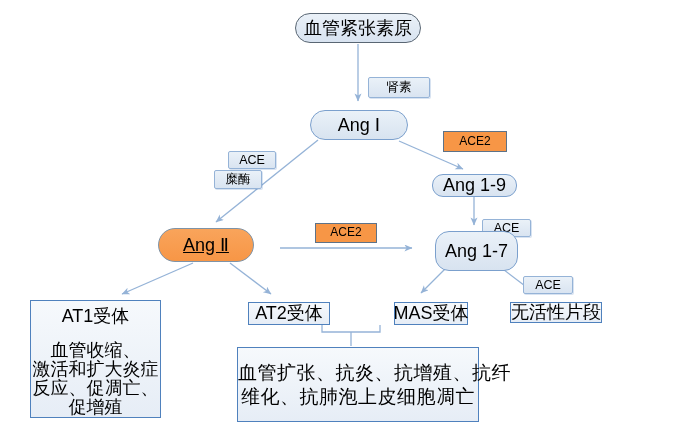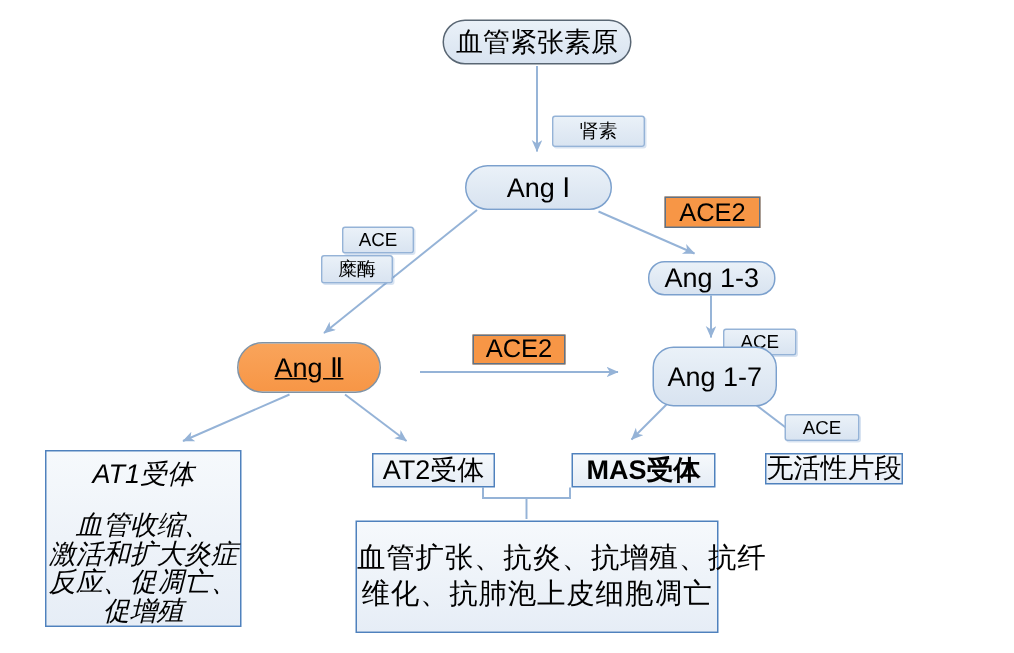--- a/index.html
+++ b/index.html
@@ -23,44 +23,44 @@
     border:1.5px solid #7f93a6;border-radius:17px;text-decoration:underline;
   }
   
   .lbl-blue{
     background:linear-gradient(#eaf1f8,#d9e4f1);
     border:1px solid #95b3d7;border-radius:2px;font-size:12.5px;
     box-shadow:1px 1px 0 rgba(79,129,189,.22);
     margin-top:15px;
   }
   .lbl-orange{
-    background:#f79646;border:1px solid #5d7288;font-size:17px;
+    background:#f79646;border:1px solid #5d7288;font-size:12px;
   }
   
   .rbox{
     background:linear-gradient(#f6f9fc,#e6edf6);
     border:1.5px solid #4f81bd;
   }
   .rbox .bx-line{width:100%;}
   
   #n-angio   {left:295px;top:13px; width:126px;height:30px;border-radius:15px;border-color:#596673;}
   #n-renin   {left:368px;top:62px; width:62px; height:21px;}
   #n-ang1    {left:310px;top:110px;width:98px; height:30px;}
   #n-ace-up  {left:228px;top:136px;width:48px; height:18px;}
   #n-chymase {left:214px;top:155px;width:48px; height:19px;}
   #n-ace2-up {left:443px;top:131px;width:64px; height:21px;}
   #n-ang19   {left:432px;top:174px;width:85px; height:23px;border-radius:11px;}
   #n-ace-mid {left:482px;top:204px;width:49px; height:18px;}
   #n-ang17   {left:435px;top:231px;width:83px; height:40px;border-radius:14px;}
   #n-ang2    {left:158px;top:228px;width:96px; height:34px;}
   #n-ace2-mid{left:315px;top:223px;width:62px; height:20px;}
   #n-ace-low {left:523px;top:261px;width:50px; height:18px;}
-  #n-at1     {left:30px; top:300px;width:131px;height:118px;flex-direction:column;justify-content:flex-start;padding-top:6px;line-height:19px;font-style:italic;}
+  #n-at1     {left:30px; top:300px;width:131px;height:118px;flex-direction:column;justify-content:flex-start;padding-top:6px;line-height:19px;}
   #n-at2     {left:248px;top:302px;width:82px; height:23px;}
-  #n-mas     {left:381px;top:302px;width:96px; height:23px;font-weight:bold;}
+  #n-mas     {left:394px;top:302px;width:74px; height:23px;}
   #n-inactive{left:510px;top:302px;width:92px; height:21px;}
   #n-effects {left:237px;top:347px;width:242px;height:75px;flex-direction:column;font-size:19px;line-height:24px;letter-spacing:.5px;}
   .blank-line{height:19px;}
 </style>
 </head>
 <body>
 
 <div class="canvas">
 
   <svg class="arrows" viewBox="0 0 676 435">
@@ -85,21 +85,21 @@
 
   <div class="node lbl-blue" id="n-renin">肾素</div>
 
   <div class="node pill-blue" id="n-ang1">Ang Ⅰ</div>
 
   <div class="node lbl-blue" id="n-ace-up">ACE</div>
   <div class="node lbl-blue" id="n-chymase">糜酶</div>
 
   <div class="node lbl-orange" id="n-ace2-up">ACE2</div>
 
-  <div class="node pill-blue" id="n-ang19">Ang 1-3</div>
+  <div class="node pill-blue" id="n-ang19">Ang 1-9</div>
 
   <div class="node lbl-blue" id="n-ace-mid">ACE</div>
 
   <div class="node pill-blue" id="n-ang17">Ang 1-7</div>
 
   <div class="node pill-orange" id="n-ang2">Ang Ⅱ</div>
 
   <div class="node lbl-orange" id="n-ace2-mid">ACE2</div>
 
   <div class="node lbl-blue" id="n-ace-low">ACE</div>

